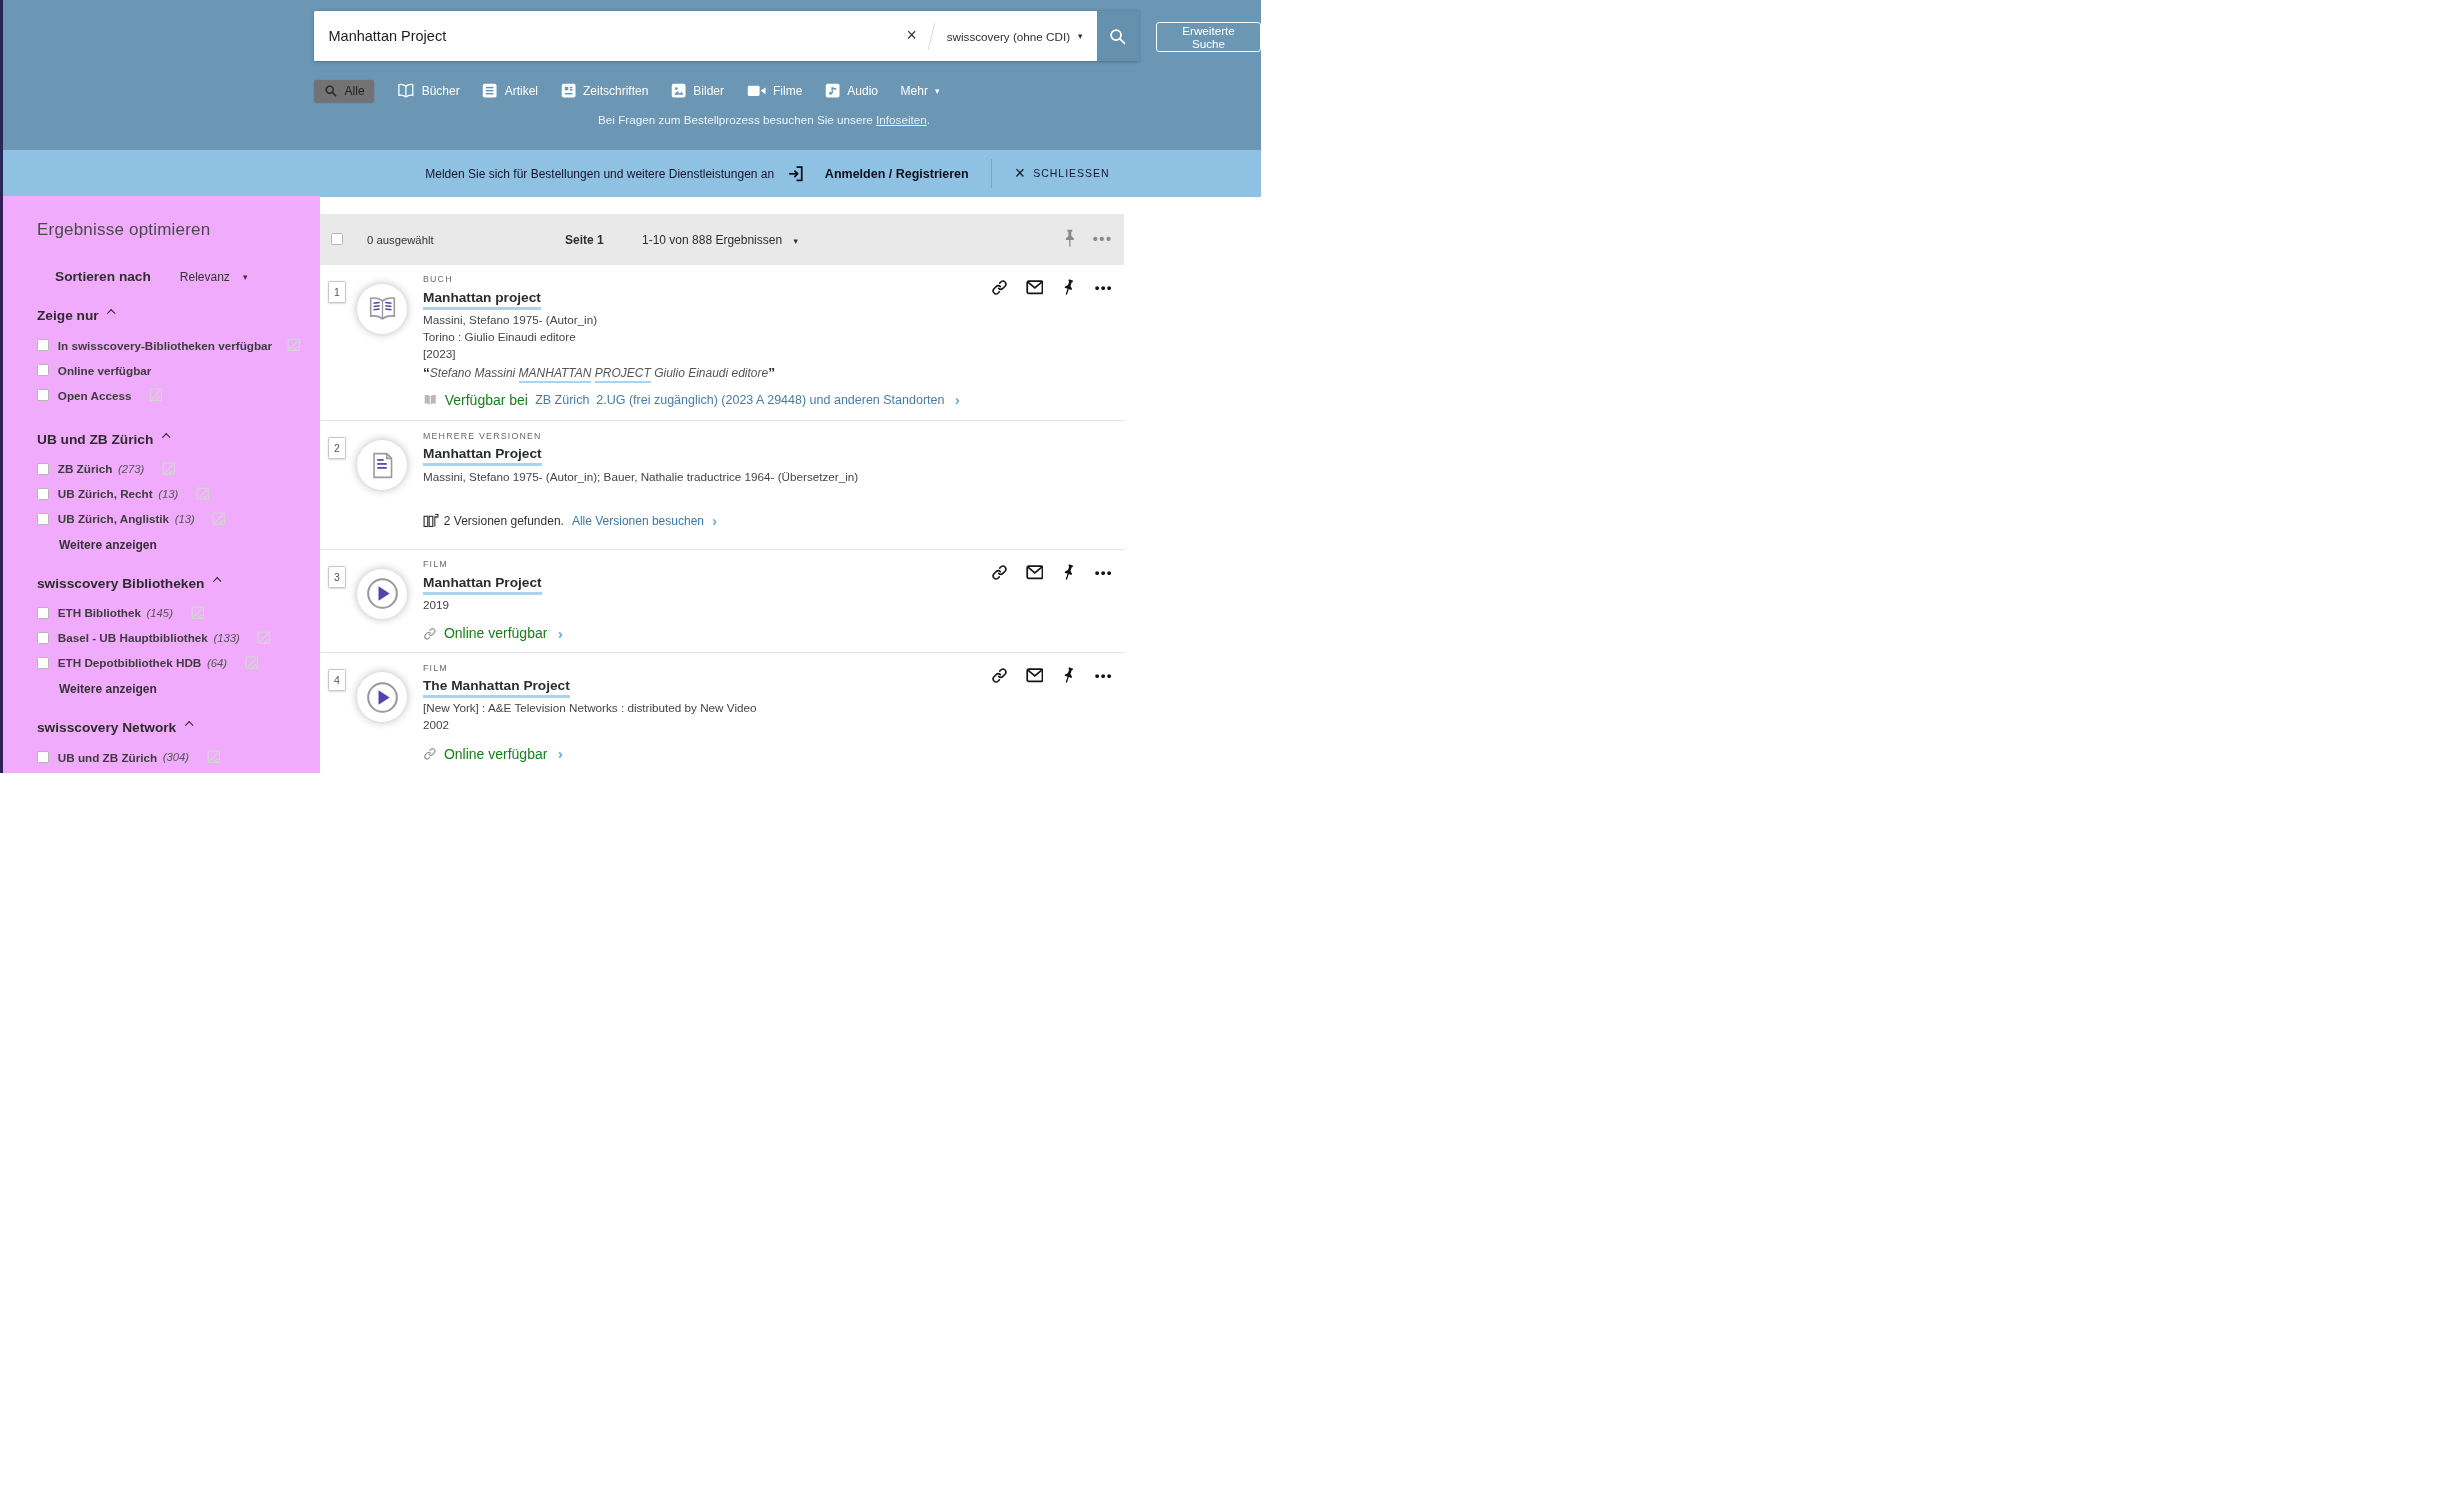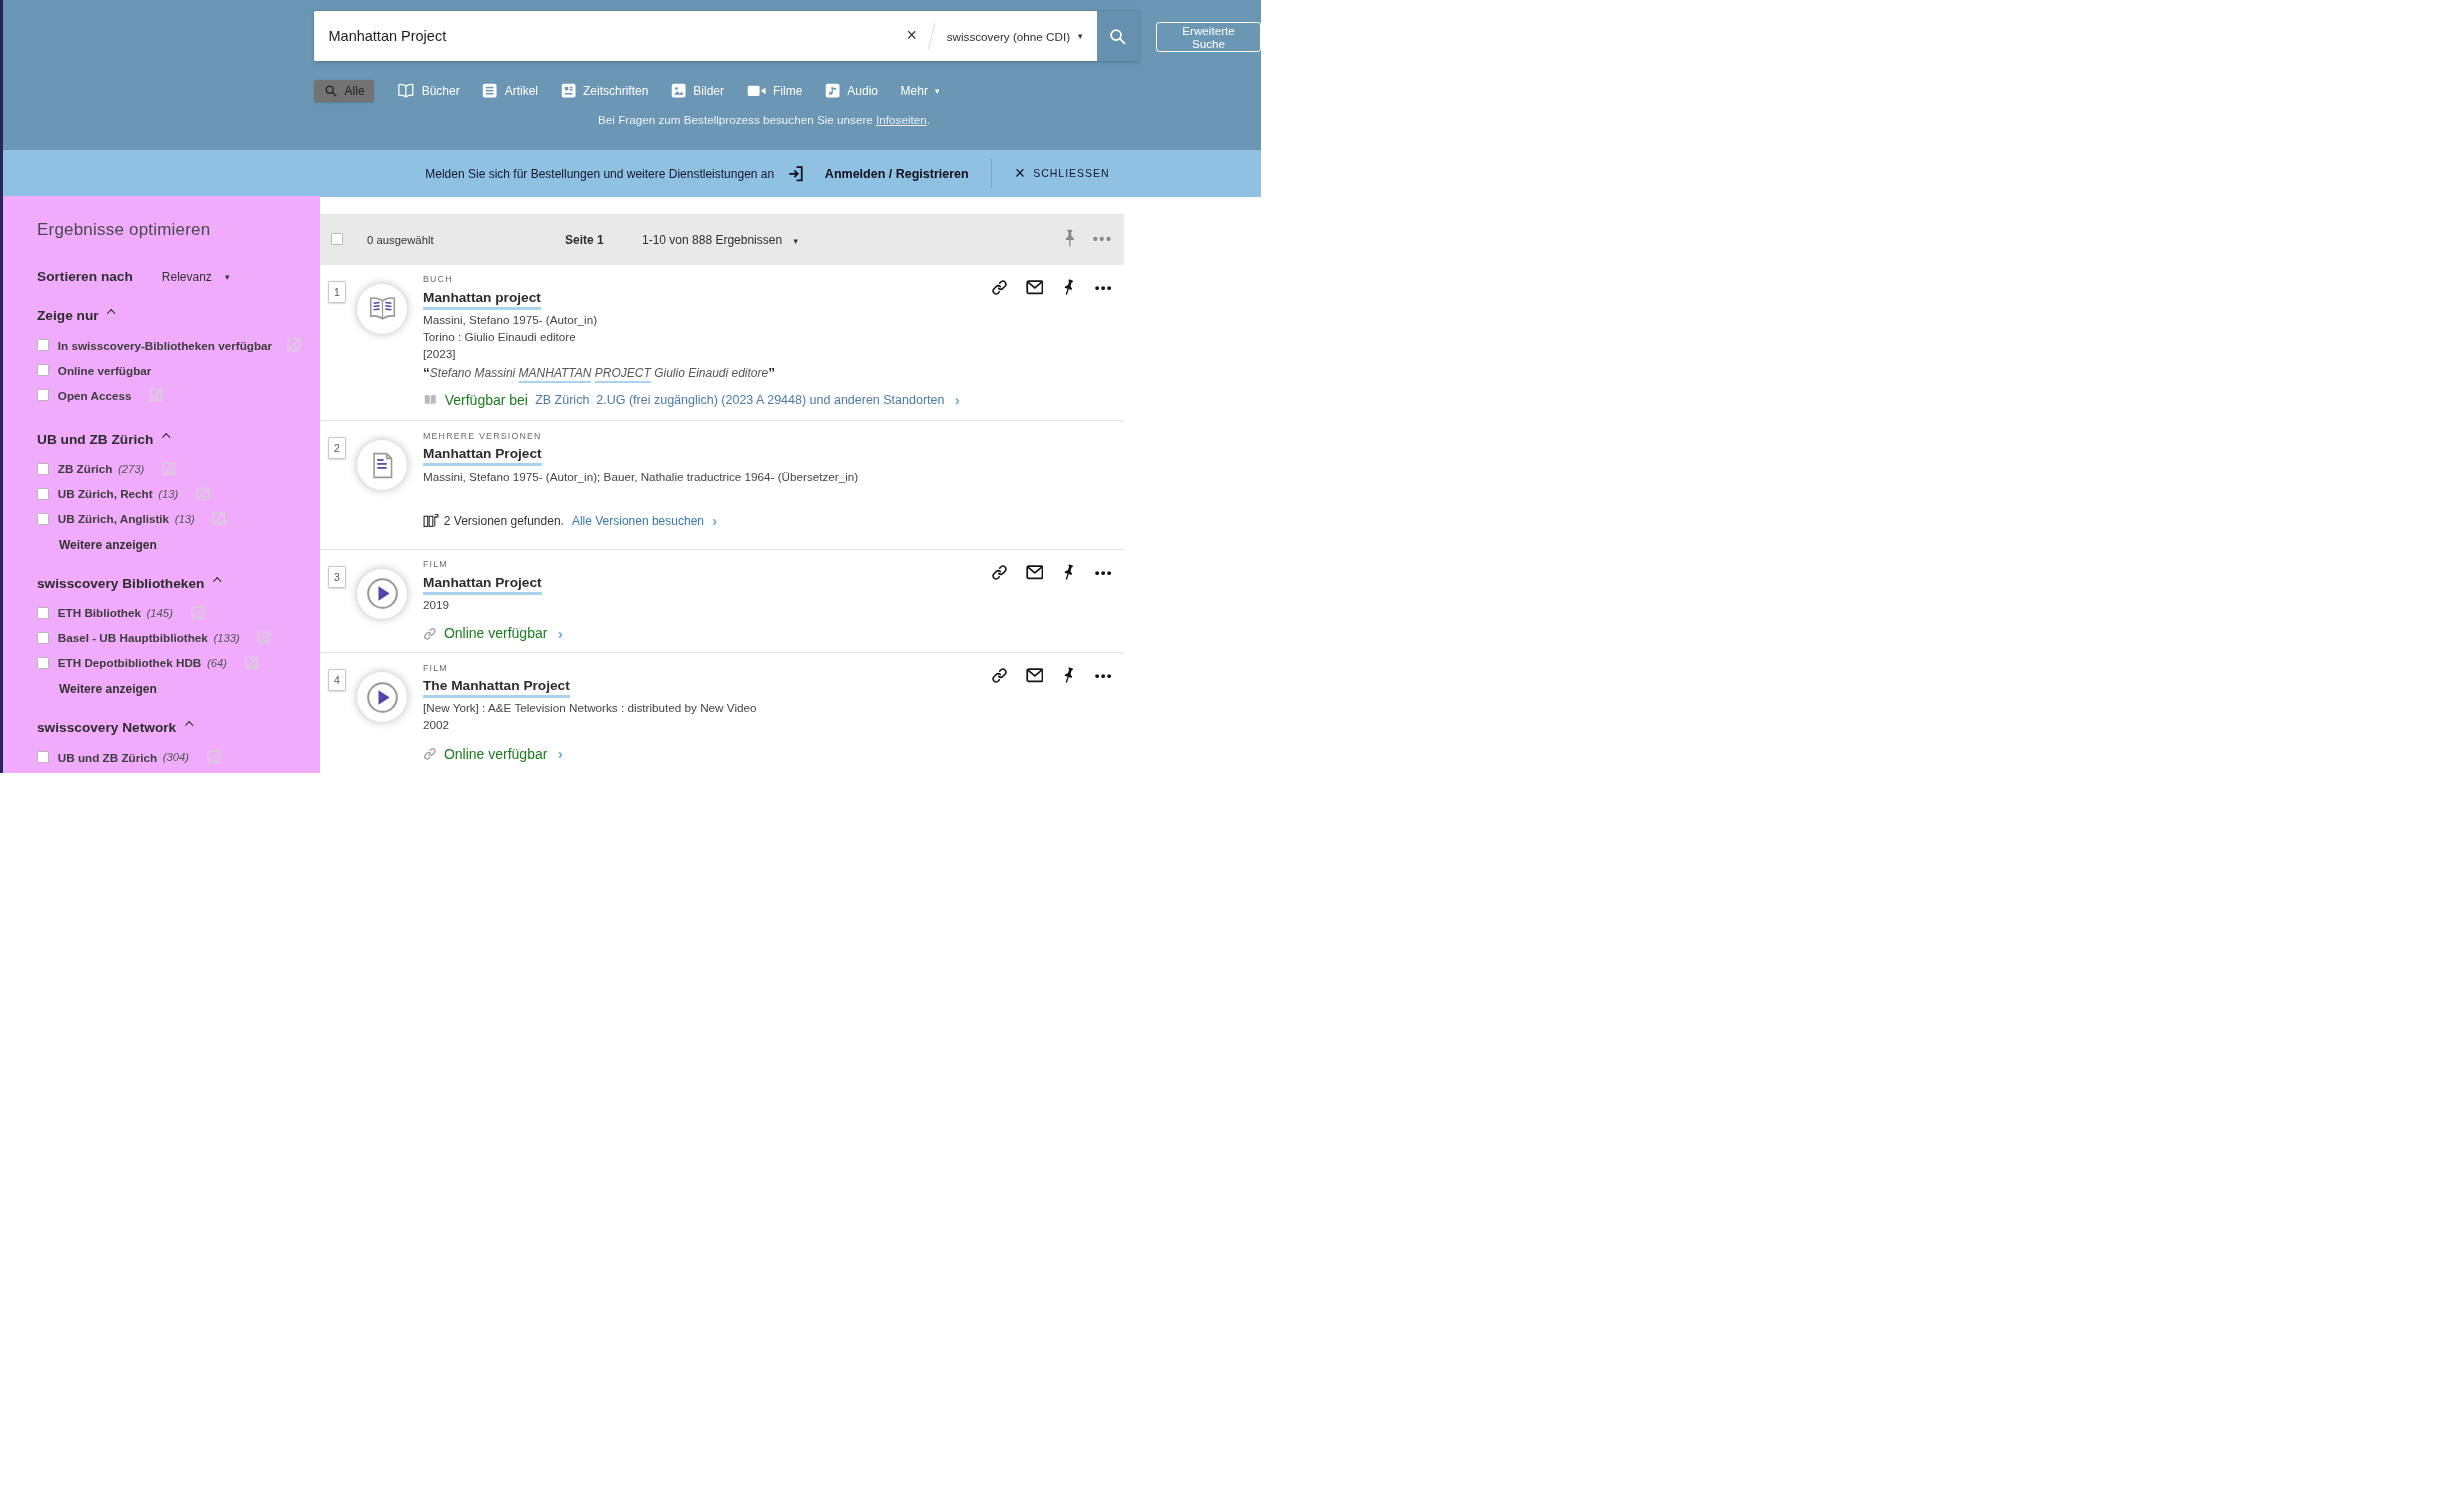--- a/index.html
+++ b/index.html
@@ -46,21 +46,21 @@
   .signin-label { font-size:12.5px; font-weight:bold; color:#0e0e1c; }
   .banner-div { width:0.8px; height:29px; background:#79a6c5; margin:0 9.7px; }
   .close-banner { display:flex; align-items:center; gap:8px; cursor:pointer; }
   .close-x { font-size:17.7px; color:#15152c; line-height:1; }
   .close-label { font-size:10.5px; letter-spacing:1px; color:#15152c; }
 
   
   .sidebar { position:absolute; left:0; top:196px; width:320px; height:577px; background:#f0abfc;
              padding:24px 8px 0 37px; overflow:hidden; }
   .sb-title { font-size:17px; font-weight:normal; color:#4a4a4a; letter-spacing:0.2px; }
-  .sort-row { display:flex; align-items:center; margin-top:29px; }
+  .sort-row { display:flex; align-items:center; margin-top:29px;margin-left:18px; }
   .sort-label { font-size:13.7px; font-weight:bold; color:#2f2f2f; }
   .sort-value { font-size:12px; color:#333; margin-left:29px; cursor:pointer; }
   .sort-caret { margin-left:13px; cursor:pointer; }
   .sb-section-title { display:flex; align-items:flex-start; gap:9.7px; margin-top:24px; margin-bottom:9.7px;
                       font-size:13.7px; font-weight:bold; color:#2c2c2c; cursor:pointer; }
   .chev-up { width:6.4px; height:6.4px; border-left:1.9px solid #222; border-top:1.9px solid #222;
              transform:rotate(45deg) translate(1.6px,1.6px); display:inline-block; }
   .facet-row { display:flex; align-items:center; height:25px; }
   .cb { width:12px; height:12px; border:0.8px solid #b5b5b5; border-radius:1.6px; background:#fff;
         margin-right:8.8px; flex:none; cursor:pointer; }

